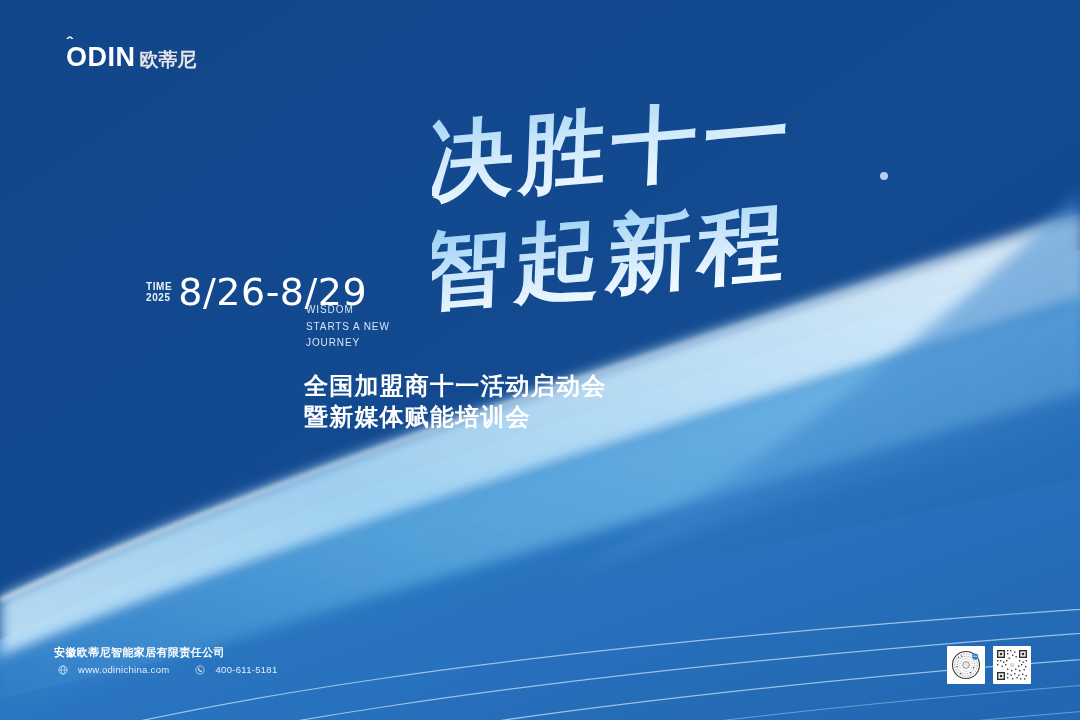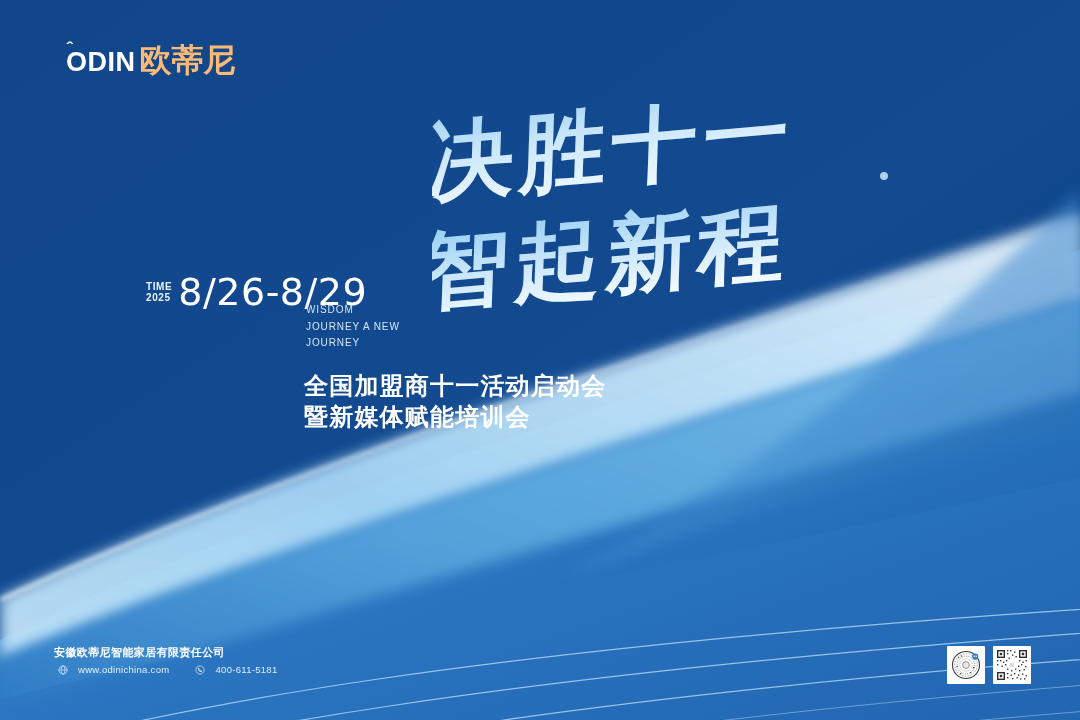--- a/index.html
+++ b/index.html
@@ -47,22 +47,22 @@
   #brand-logo .latin .macron {
     position: absolute;
     left: 1px;
     top: -9px;
     font-size: 15px;
     font-weight: 700;
     letter-spacing: 0;
     transform: scaleX(1.25);
   }
   #brand-logo .cn {
-    color: #fdba74;
-    font-size: 32px;
+    color: #e5e5e5;
+    font-size: 19px;
     font-weight: 700;
     letter-spacing: 0px;
     line-height: 1;
     margin-left: 3px;
     font-family: "DejaVu Sans", "Liberation Sans", sans-serif;
   }
 
   
   #main-title {
     position: absolute;
@@ -290,21 +290,21 @@
   <div id="time-block">
     <div id="time-label">
       <span>TIME</span>
       <span>2025</span>
     </div>
     <div id="time-range">8/26-8/29</div>
   </div>
 
   <div id="tagline">
     <span>WISDOM</span>
-    <span>JOURNEY A NEW</span>
+    <span>STARTS A NEW</span>
     <span>JOURNEY</span>
   </div>
 
   <div id="subtitle">
     <span>全国加盟商十一活动启动会</span>
     <span>暨新媒体赋能培训会</span>
   </div>
 
   <div id="footer-company">安徽欧蒂尼智能家居有限责任公司</div>
 

